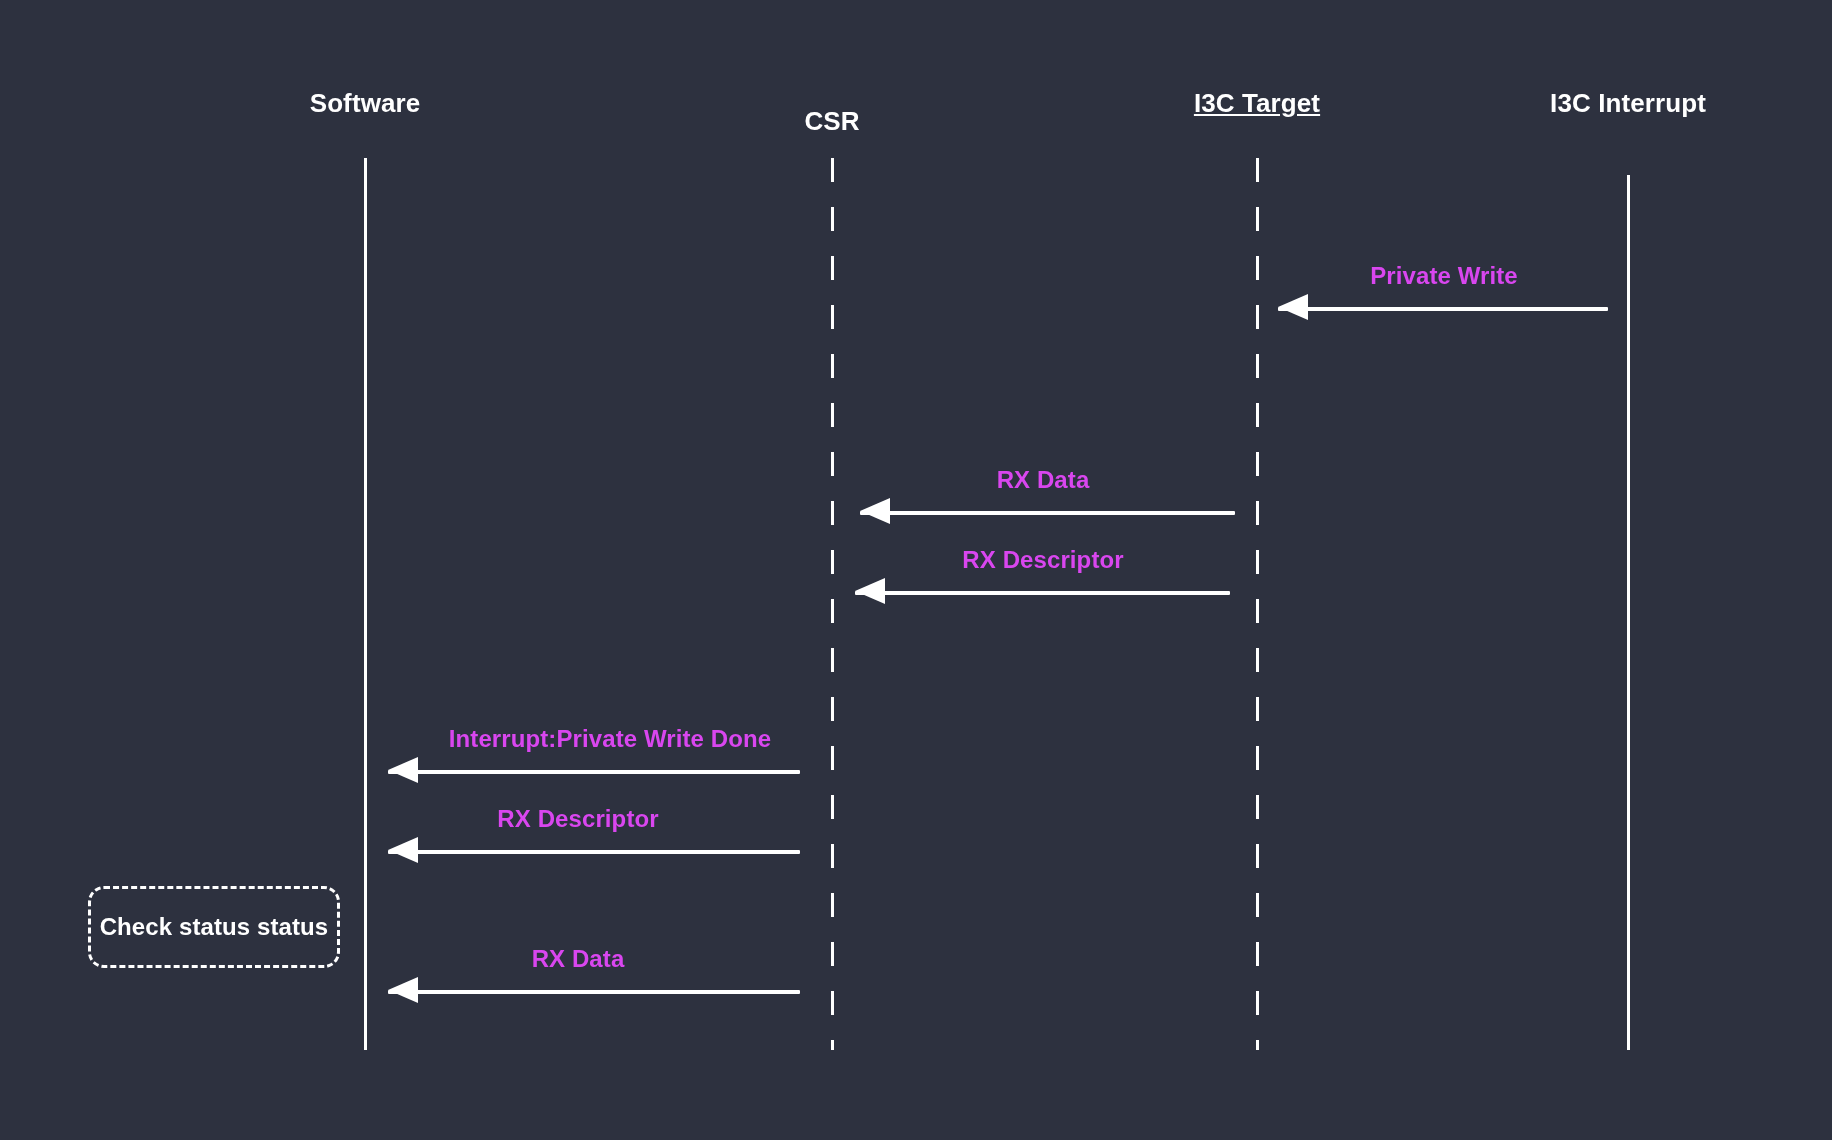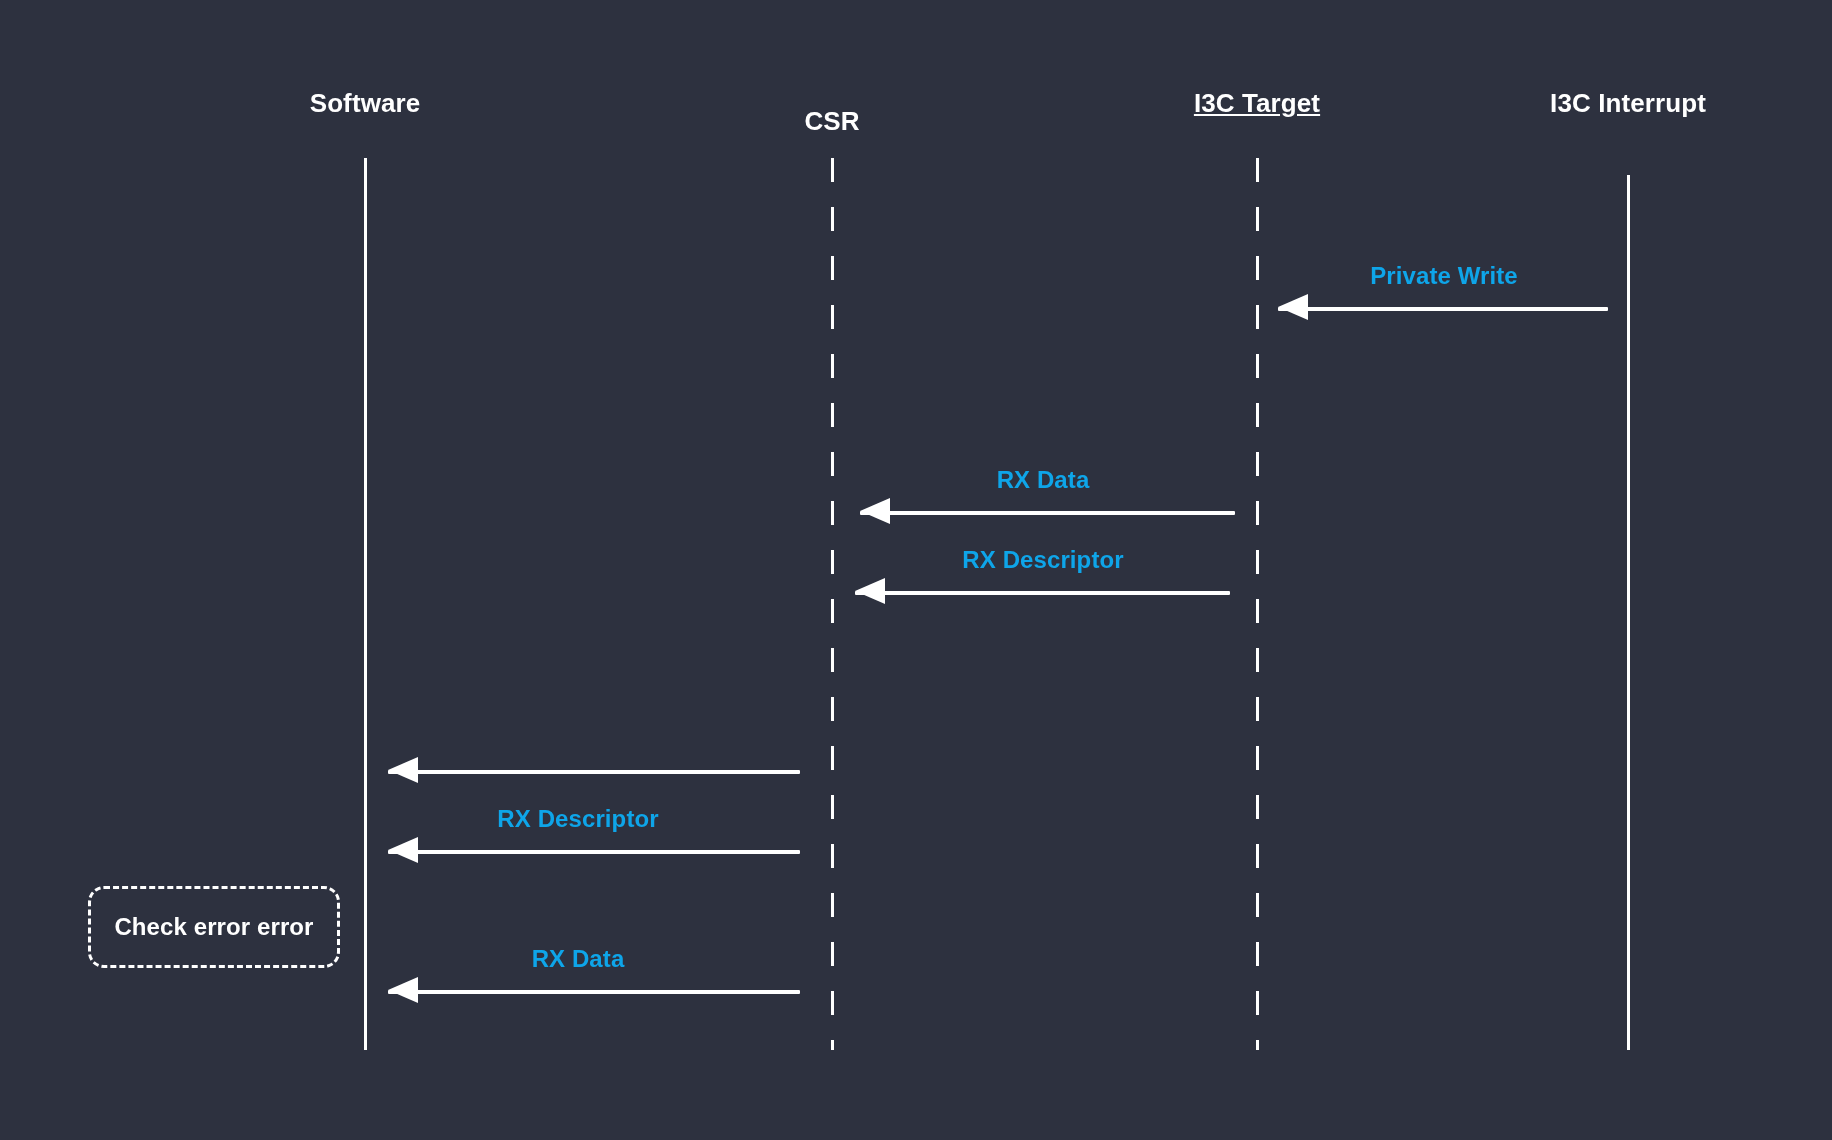--- a/index.html
+++ b/index.html
@@ -70,21 +70,21 @@
     top: 50%;
     width: 0;
     height: 0;
     transform: translate(0, -50%);
     border-top: 13px solid transparent;
     border-bottom: 13px solid transparent;
     border-right: 30px solid #ffffff;
   }
   .msg-label {
     position: absolute;
-    color: #0ea5e9;
+    color: #d946ef;
     font-size: 24px;
     font-weight: 700;
     white-space: nowrap;
     transform: translate(-50%, -100%);
     letter-spacing: 0.1px;
   }
 
   
   .note {
     position: absolute;
@@ -127,32 +127,33 @@
     <div class="msg-line"></div>
     <div class="msg-head-left"></div>
   </div>
 
   <div class="msg-label" style="left:1043px; top:574px;">RX Descriptor</div>
   <div class="message" style="left:855px; top:591px; width:375px;">
     <div class="msg-line"></div>
     <div class="msg-head-left"></div>
   </div>
 
+  <div class="msg-label" style="left:610px; top:753px;">Interrupt:Private Write Done</div>
   <div class="message" style="left:388px; top:770px; width:412px;">
     <div class="msg-line"></div>
     <div class="msg-head-left"></div>
   </div>
 
   <div class="msg-label" style="left:578px; top:833px;">RX Descriptor</div>
   <div class="message" style="left:388px; top:850px; width:412px;">
     <div class="msg-line"></div>
     <div class="msg-head-left"></div>
   </div>
 
-  <div class="note" style="left:88px; top:886px; width:252px; height:82px;">Check error error</div>
+  <div class="note" style="left:88px; top:886px; width:252px; height:82px;">Check status status</div>
 
   <div class="msg-label" style="left:578px; top:973px;">RX Data</div>
   <div class="message" style="left:388px; top:990px; width:412px;">
     <div class="msg-line"></div>
     <div class="msg-head-left"></div>
   </div>
 
 </div>
 
 </body></html>

